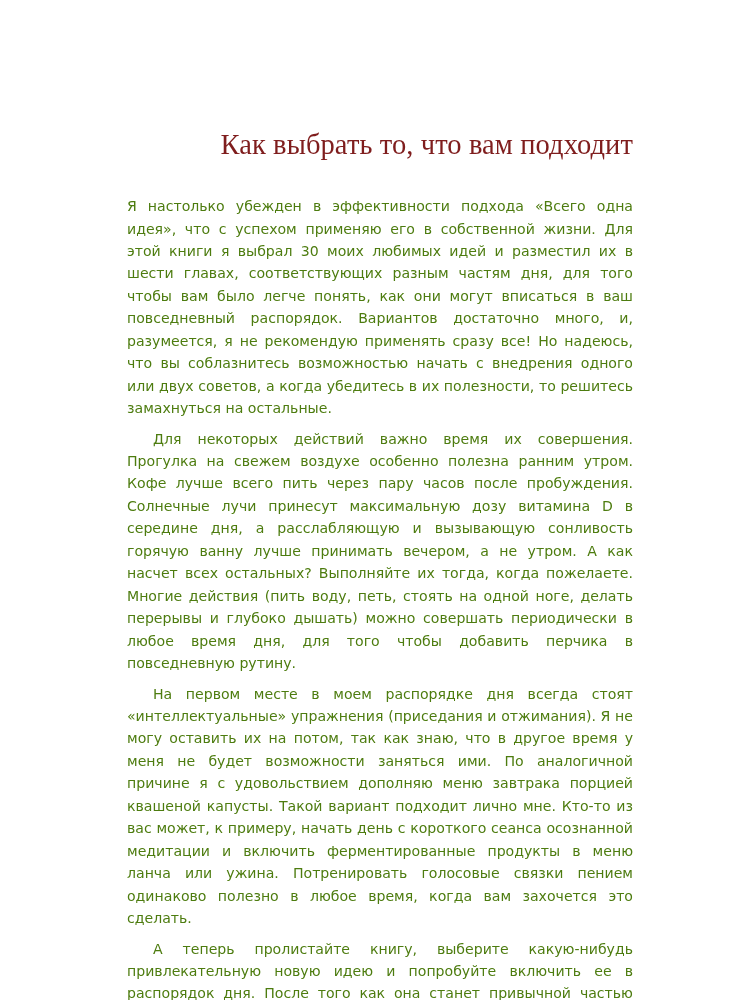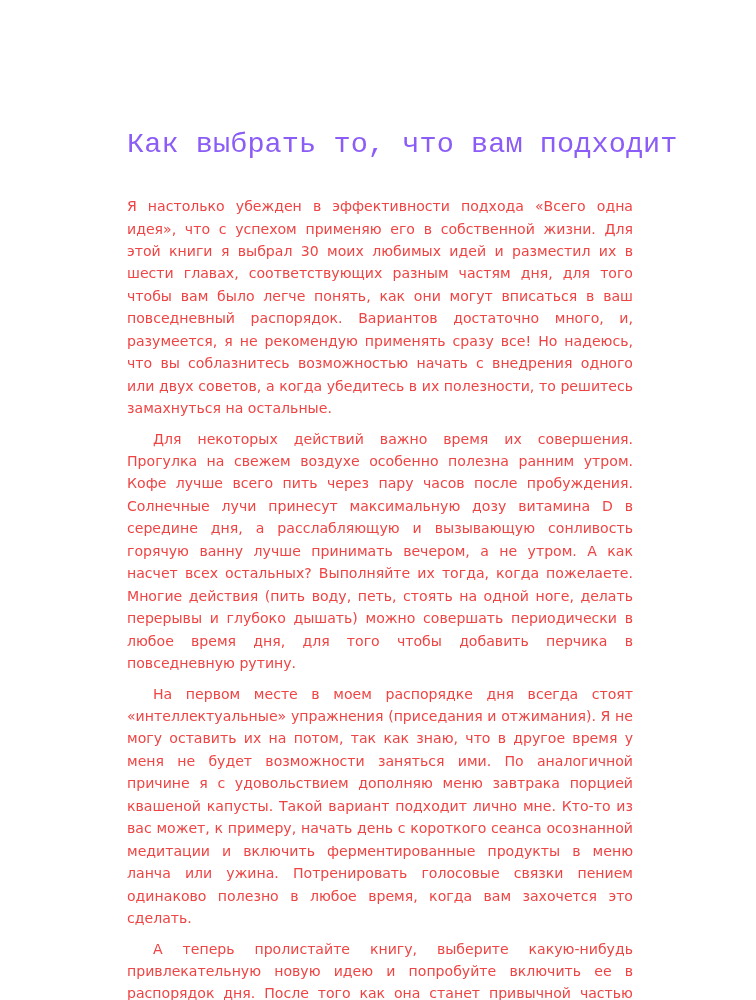--- a/index.html
+++ b/index.html
@@ -26,36 +26,36 @@
   }
 
   .content {
     position: absolute;
     left: 127px;
     top: 128px;
     width: 506px;
   }
 
   .chapter-title {
-    font-family: Liberation Mono, monospace;
+    font-family: Liberation Serif, serif;
     font-weight: 400;
     font-size: 28.5px;
     line-height: 1.16;
     letter-spacing: 0.1px;
-    color: #8b5cf6;
-    text-align: left;
+    color: #7f1d1d;
+    text-align: right;
     margin: 0 0 34px 0;
     white-space: nowrap;
   }
 
   .body-text {
     font-family: "DejaVu Sans", sans-serif;
     font-size: 14.1px;
     line-height: 22.45px;
-    color: #ef4444;
+    color: #4d7c0f;
     text-align: justify;
     text-justify: inter-word;
     margin: 0;
     hyphens: manual;
     -webkit-hyphens: manual;
   }
 
   .body-text + .body-text {
     margin-top: 8px;
   }

